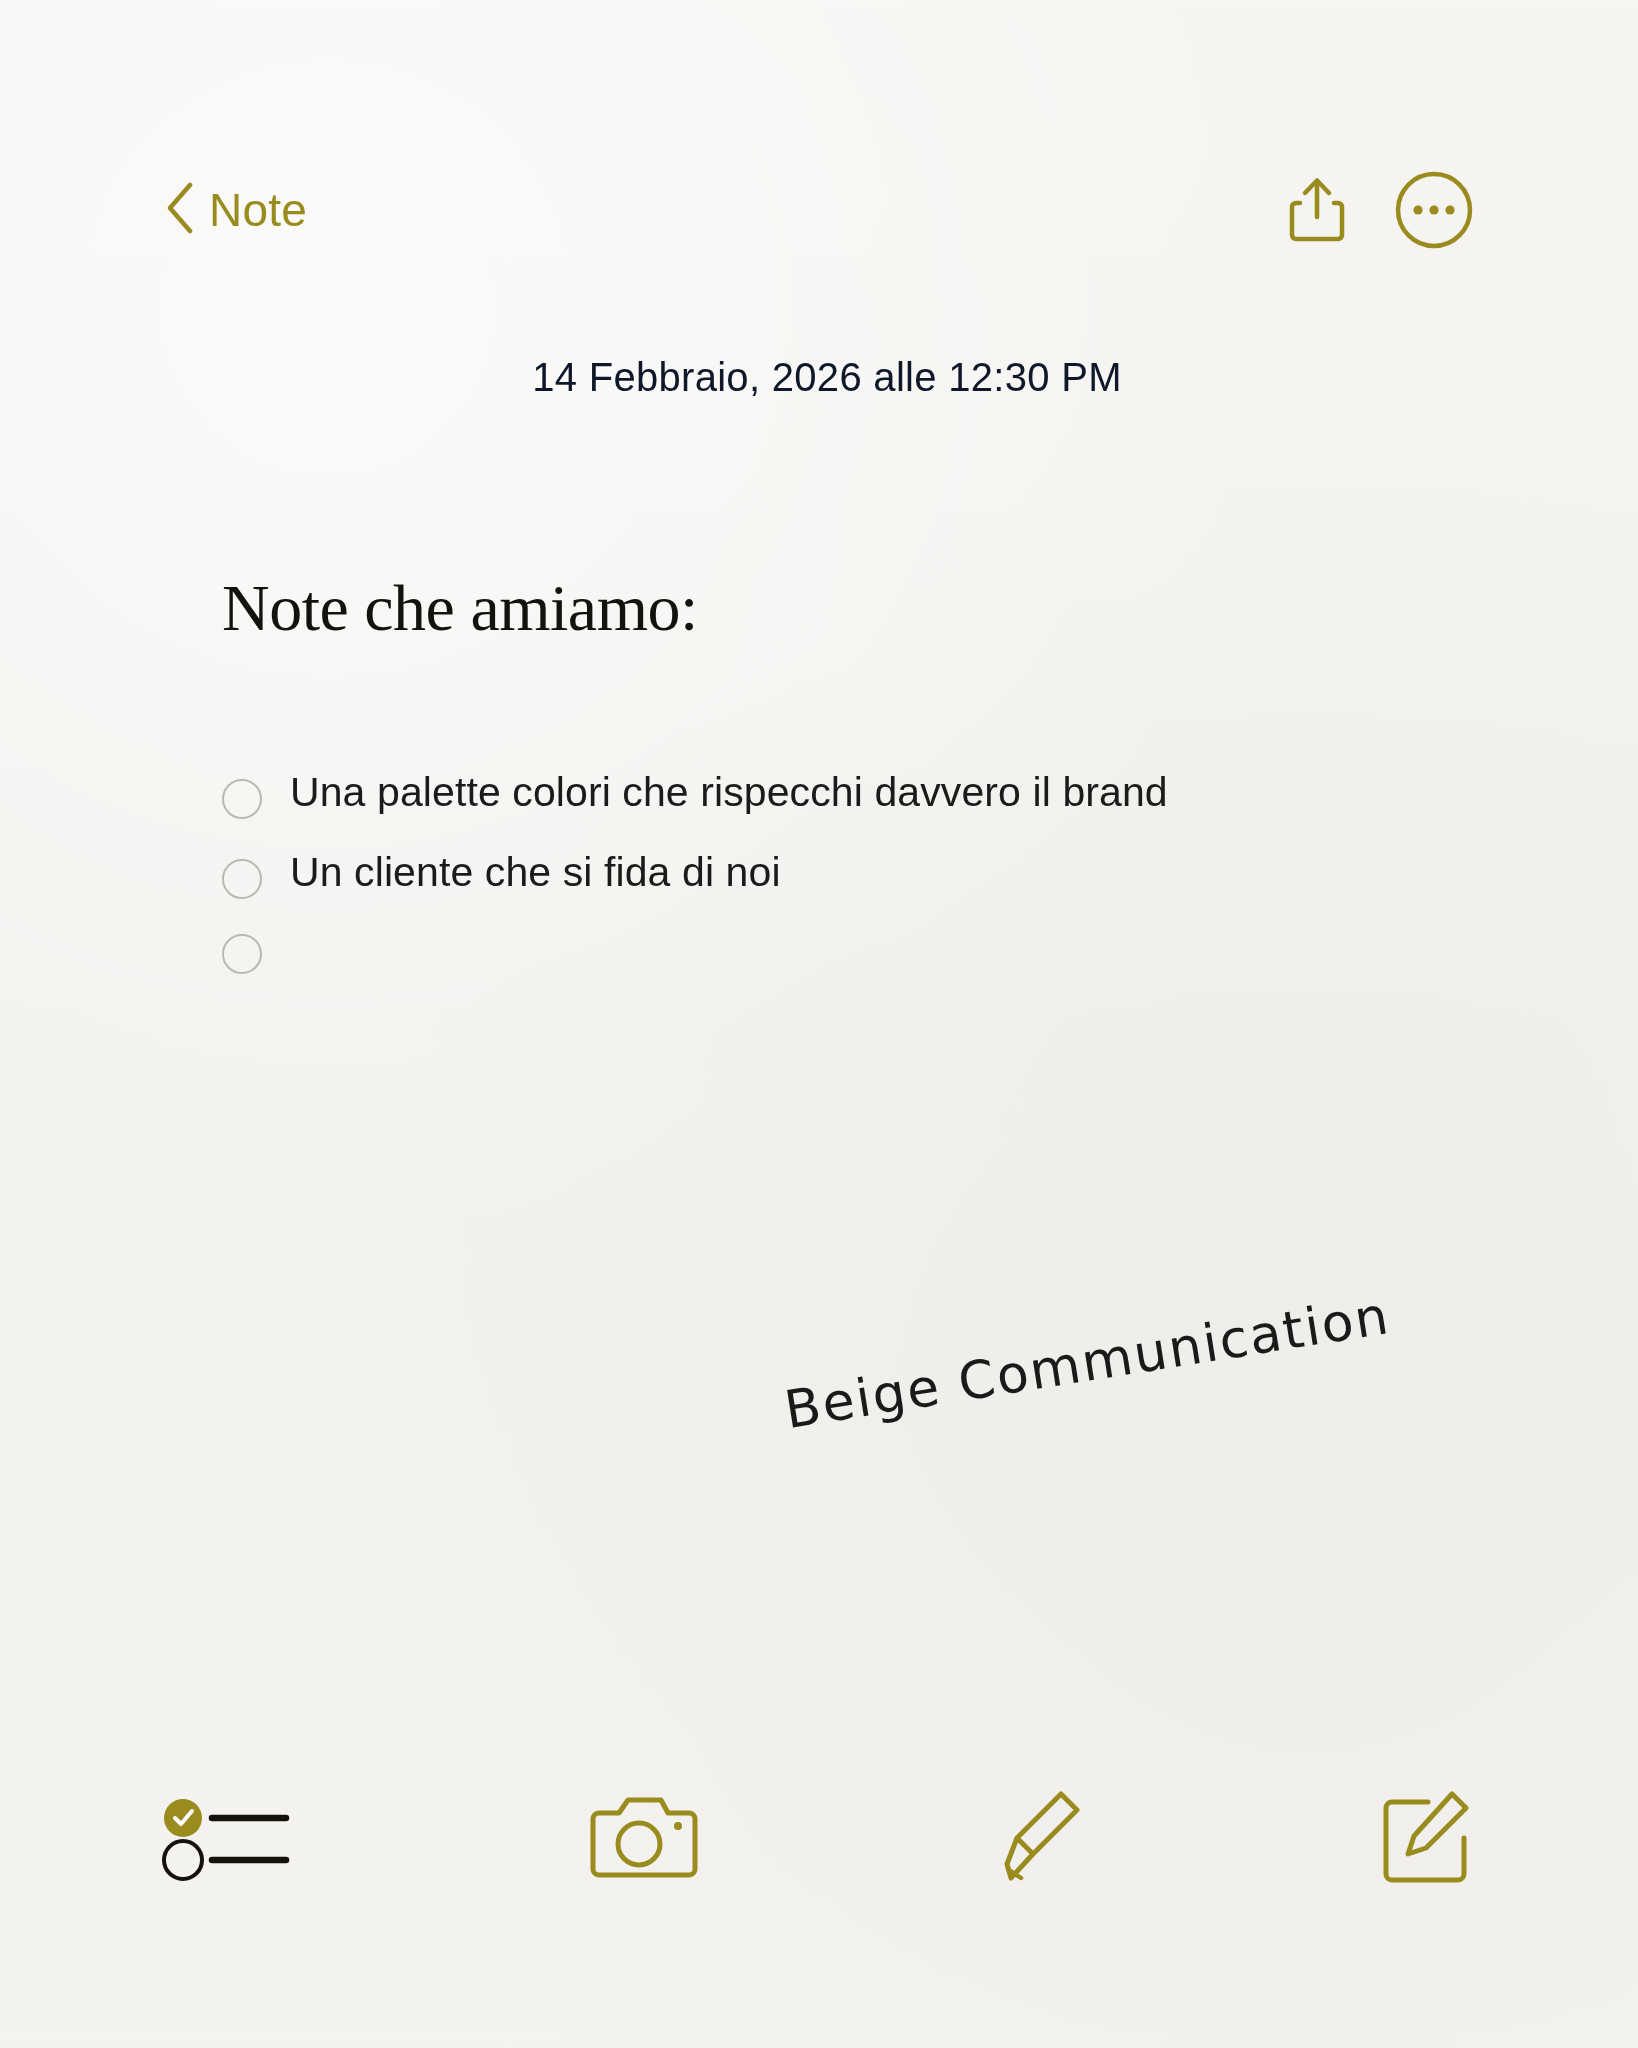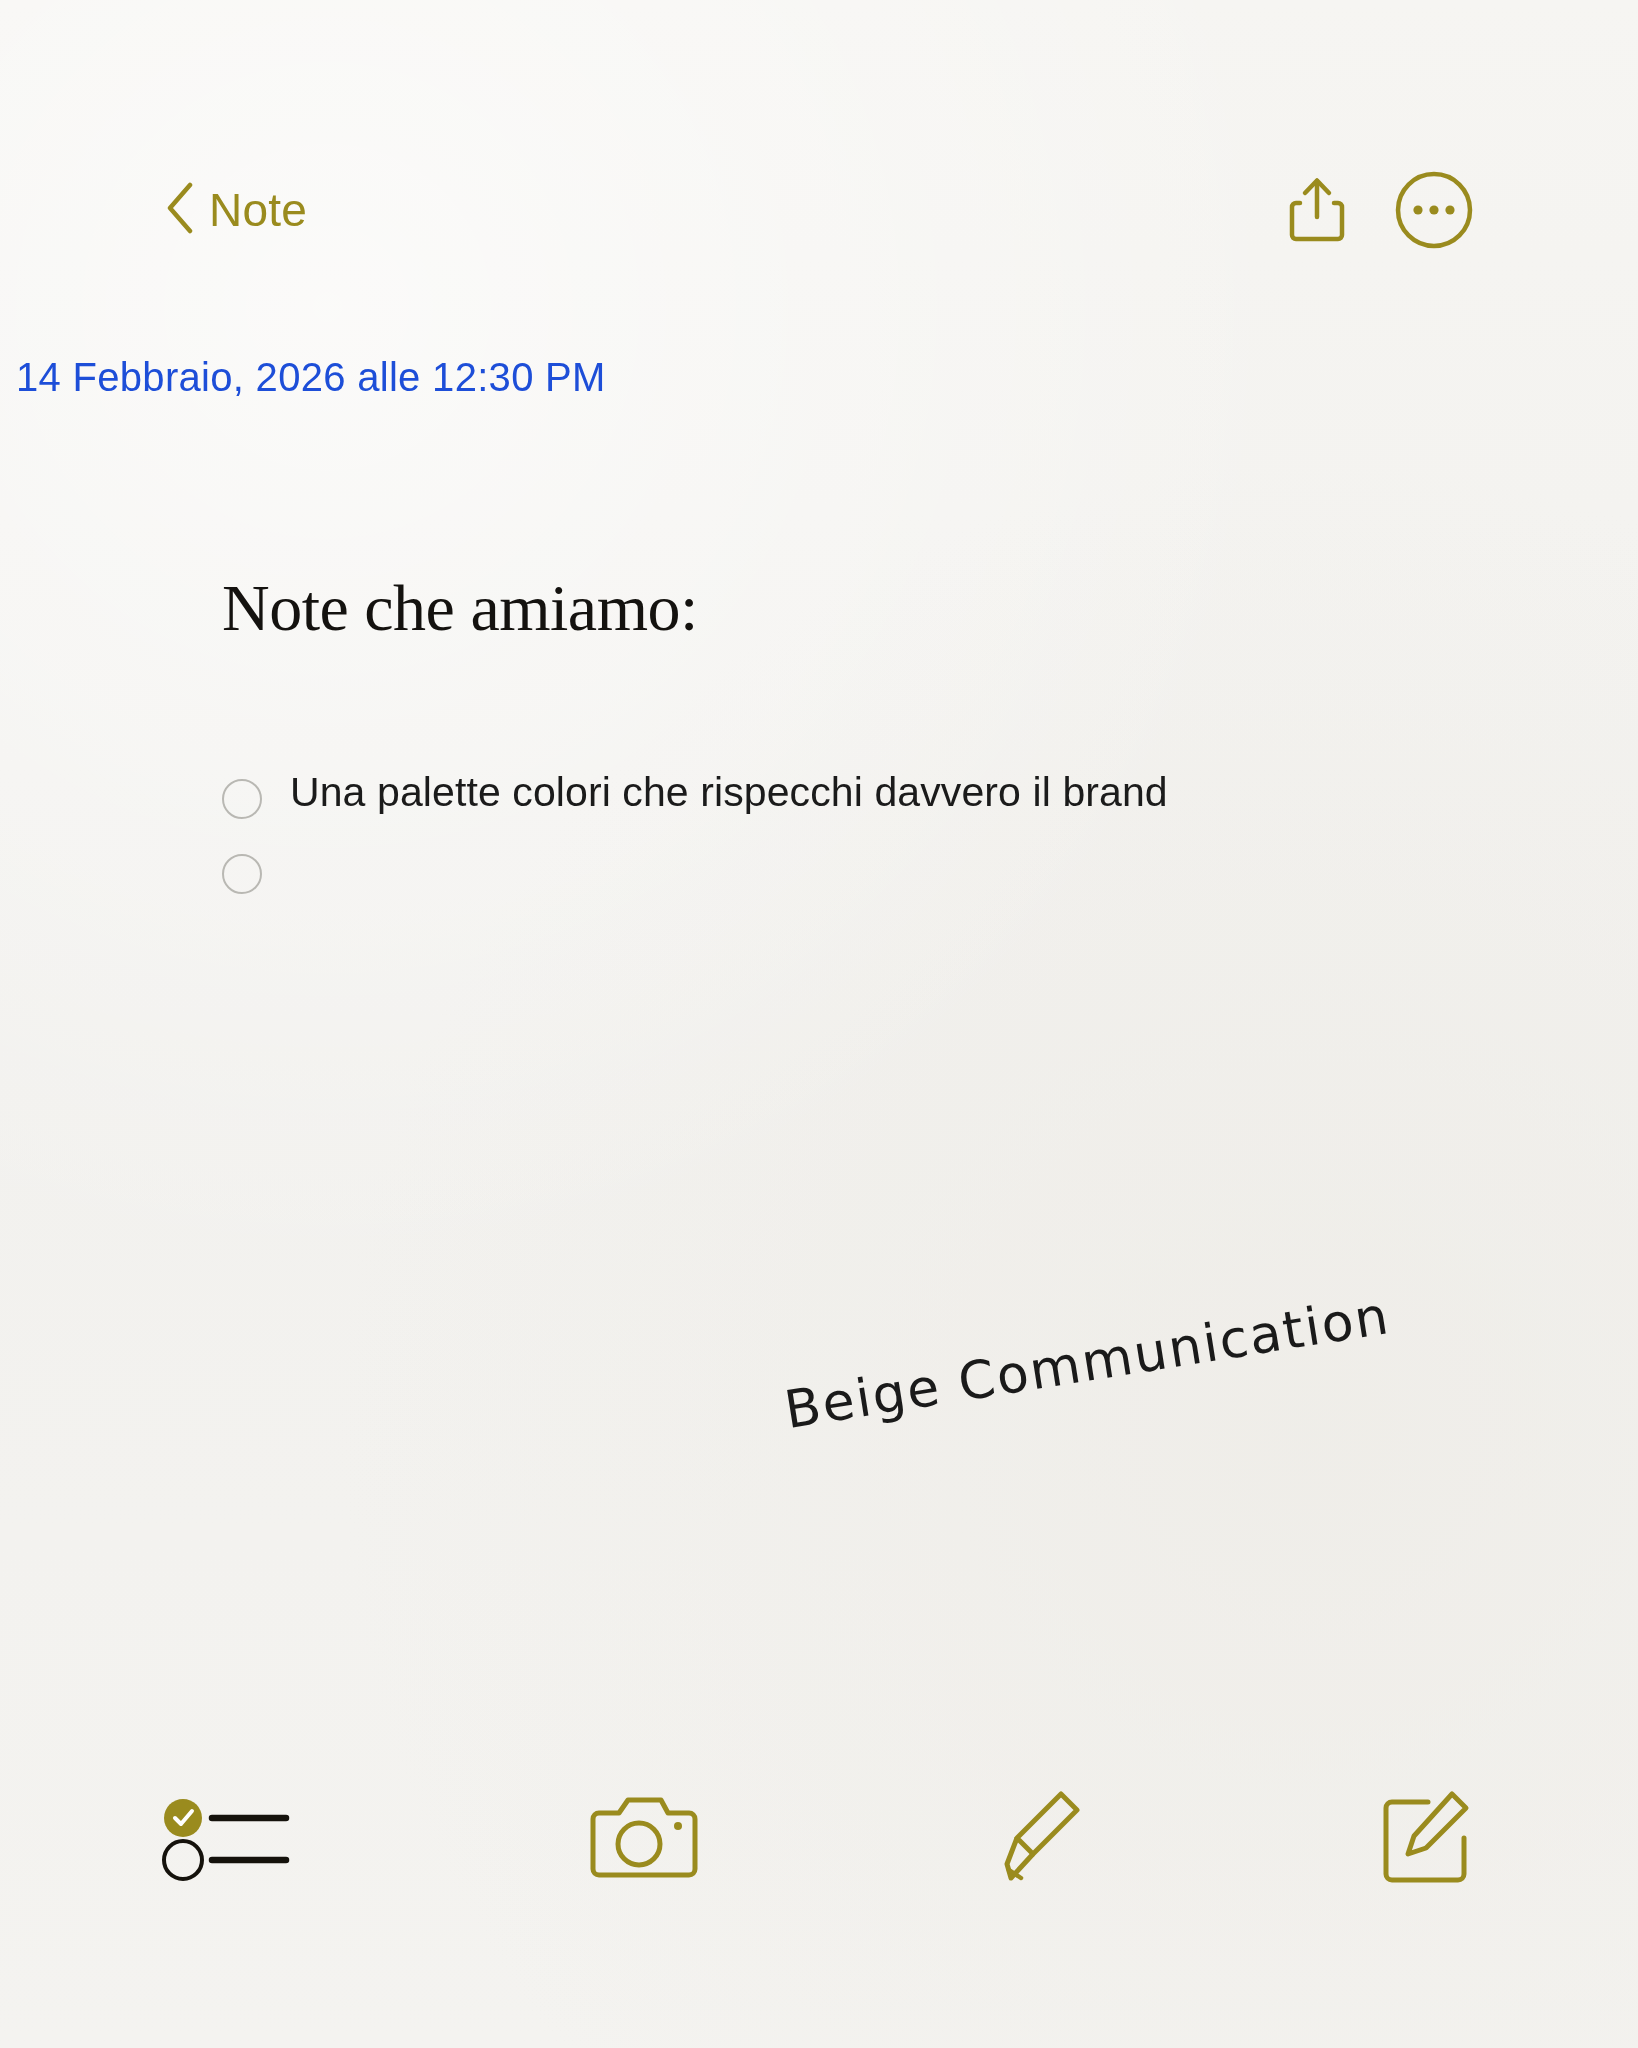--- a/index.html
+++ b/index.html
@@ -71,22 +71,23 @@
     display: block;
     line-height: 0;
   }
 
   
   .note-date {
     position: absolute;
     top: 355px;
     left: 16px;
     right: 0;
+    text-align: center;
     font-size: 40px;
-    color: #1d4ed8;
+    color: #0f172a;
     letter-spacing: 0.3px;
   }
 
   
   .note-title {
     position: absolute;
     top: 570px;
     left: 222px;
     font-family: "Liberation Serif", "DejaVu Serif", serif;
     font-size: 66px;
@@ -206,20 +207,24 @@
 
   <div class="note-title">Note che amiamo:</div>
 
   <div class="checklist">
 
     <div class="check-item">
       <span class="check-circle"></span>
       <span class="check-text">Una palette colori che rispecchi davvero il brand</span>
     </div>
 
+    <div class="check-item">
+      <span class="check-circle"></span>
+      <span class="check-text">Un cliente che si fida di noi</span>
+    </div>
 
     <div class="check-item">
       <span class="check-circle"></span>
     </div>
 
 
 
   </div>
 
   <div class="signature">Beige Communication</div>

